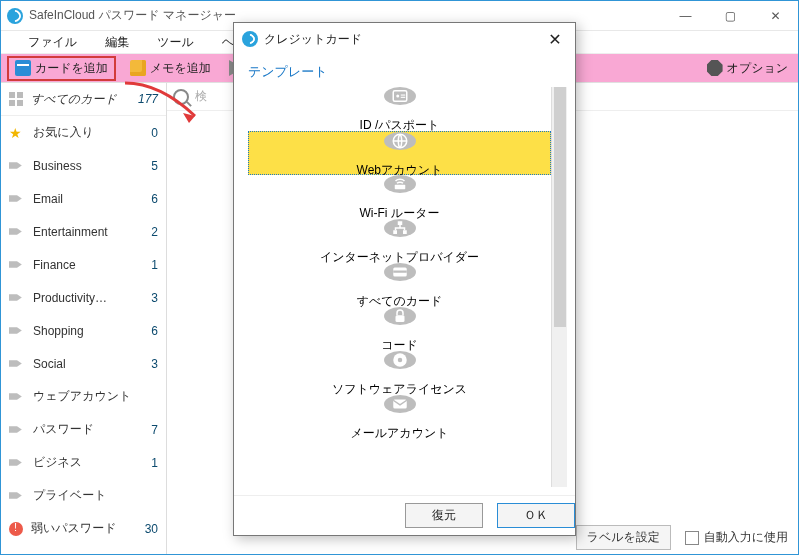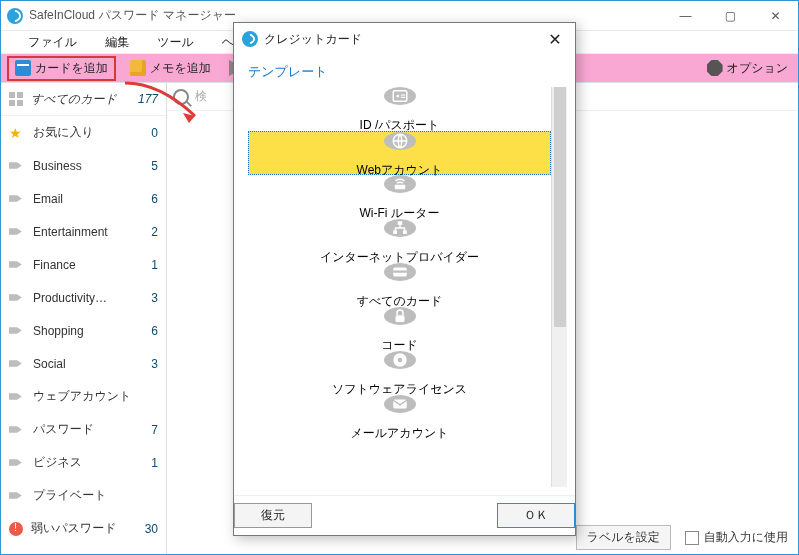--- a/index.html
+++ b/index.html
@@ -57,21 +57,21 @@
   .dtitle .dclose{ margin-left:auto; font-size:16px; width:24px; text-align:center; color:#222;}
   .dsection-label{ padding:8px 14px 6px; color:#1a78c7; font-size:13px;}
   .dlist-wrap{ flex:1; margin:0 8px 8px 14px; position:relative; display:flex;}
   .dlist{ flex:1; overflow:hidden;}
   .ditem{ height:44px; display:flex; align-items:center; gap:12px; padding:0 8px;flex-direction:column; }
   .ditem.sel{ background:#fde047; border:1px dotted #1a78c7;}
   .dicon-c{ width:32px;height:32px;border-radius:50%;background:#bdbdbd;display:flex;align-items:center;justify-content:center;color:#fff;}
   .dicon-c svg{width:18px;height:18px;fill:#fff;}
   .dscroll{ width:16px; background:#f0f0f0; border-left:1px solid #ddd; position:relative;}
   .dscroll-thumb{ position:absolute; top:0; left:2px; width:12px; height:240px; background:#cfcfcf;}
-  .dbtns{ height:40px; display:flex; align-items:center; justify-content:space-between; gap:14px; border-top:1px solid #eee;}
+  .dbtns{ height:40px; display:flex; align-items:center; justify-content:flex-end; gap:14px; border-top:1px solid #eee;}
   .dbtn{ min-width:78px; padding:3px 0; text-align:center; border:1px solid #999; background:#f4f4f4; color:#222;}
   .dbtn.primary{ border-color:#2a8dd6;}
 </style>
 </head>
 <body>
 
 <div class="window">
   <div class="titlebar">
     <span class="app-icon"></span>
     <span class="title">SafeInCloud パスワード マネージャー</span>

